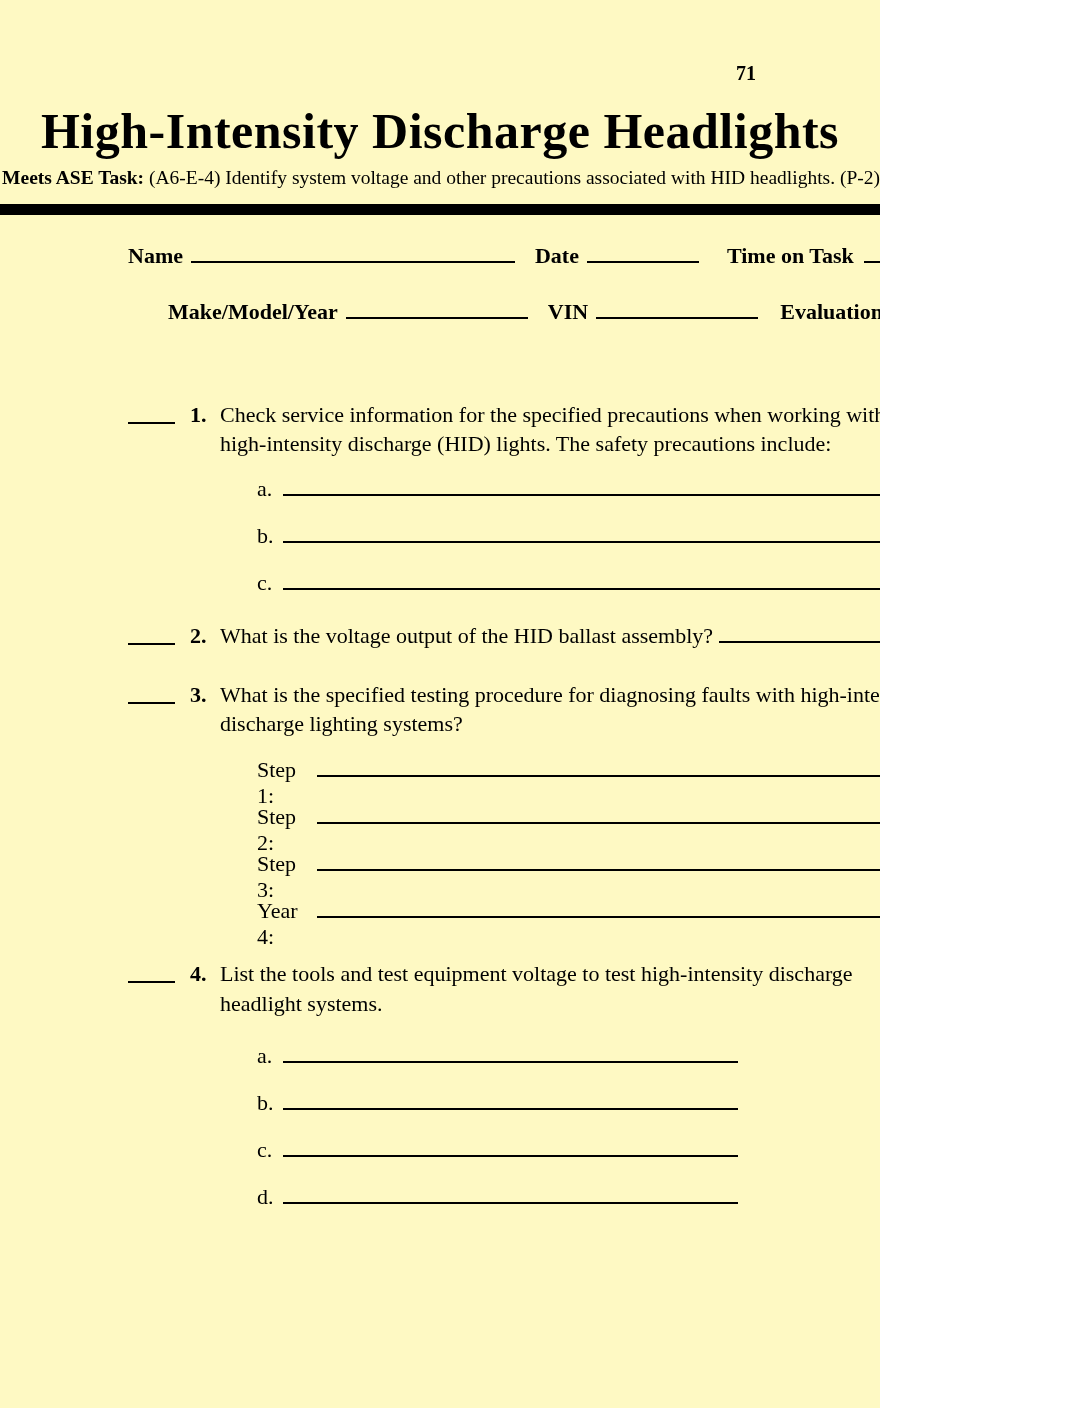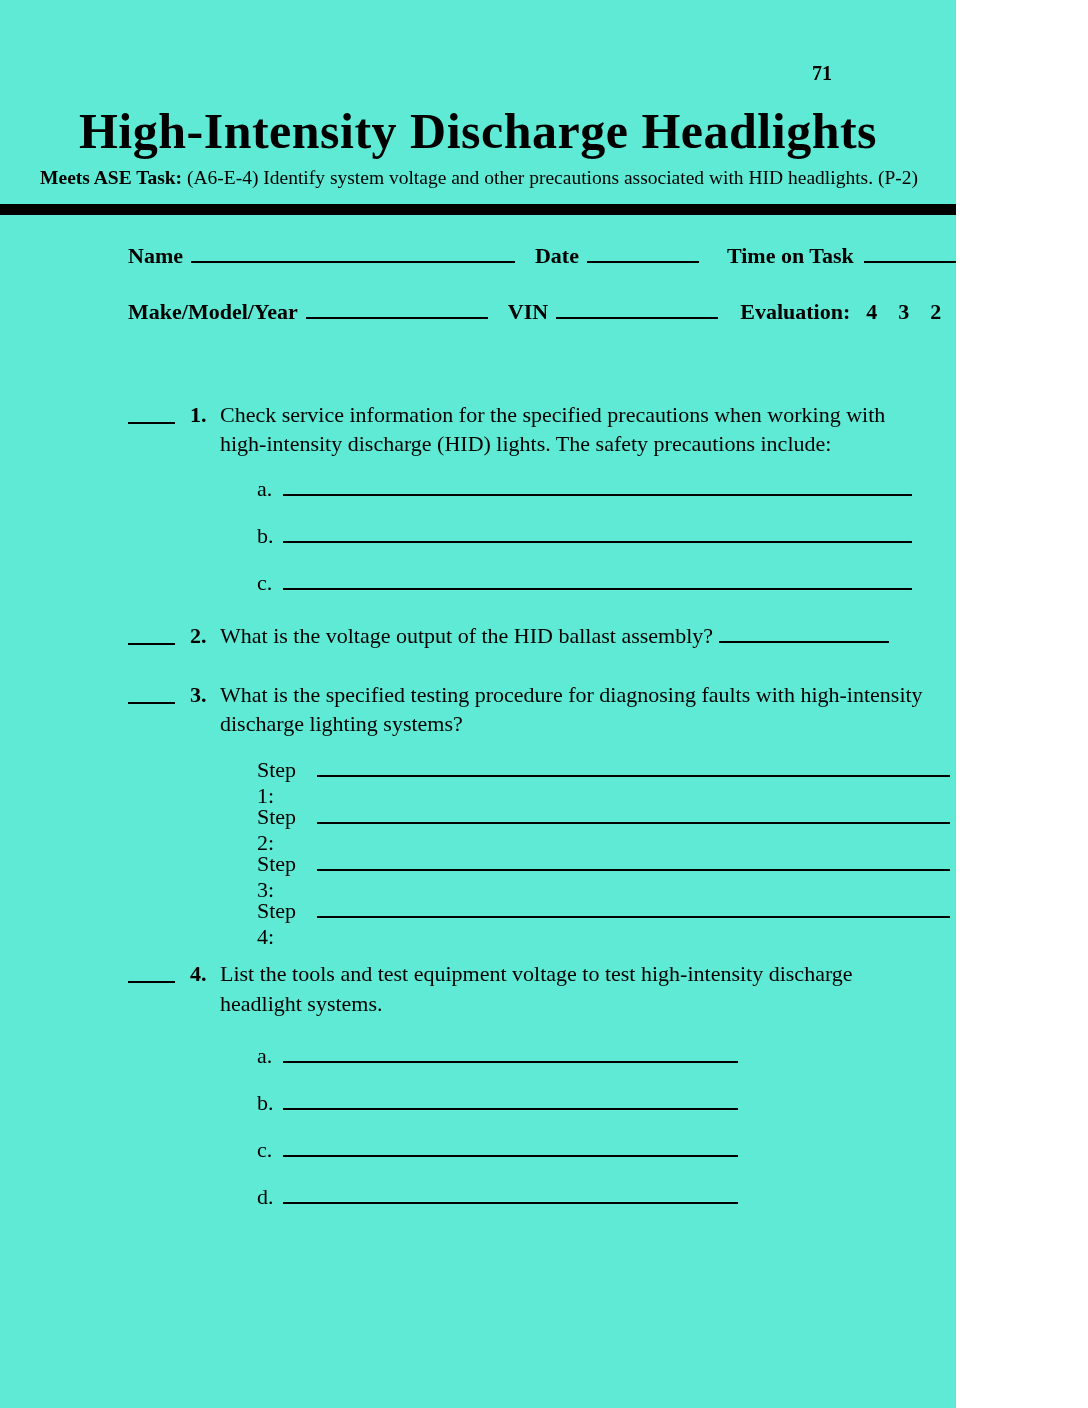--- a/index.html
+++ b/index.html
@@ -1,20 +1,20 @@
 <!DOCTYPE html>
 <html><head>
 <meta charset="utf-8">
 <style>
   html, body { margin: 0; padding: 0; background: #ffffff; }
   .page {
     position: relative;
-    width: 956px;
+    width: 880px;
     height: 1408px;
-    background: #5eead4;
+    background: #fef9c3;
     color: #000000;
     font-family: "Liberation Serif", "DejaVu Serif", serif;
     overflow: hidden;
   }
   .page-number {
     position: absolute;
     top: 62px;
     right: 124px;
     font-size: 20px;
     font-weight: bold;
@@ -45,21 +45,21 @@
   .content { padding-left: 128px; font-size: 22px; }
 
   
   .form-row {
     display: flex;
     align-items: baseline;
     font-weight: bold;
     white-space: nowrap;
   }
   .row1 { margin-top: 27px; }
-  .row2 { margin-top: 29px; }
+  .row2 { margin-top: 29px; margin-left: 40px; }
   .fline {
     display: inline-block;
     border-bottom: 2px solid #000;
     height: 19px;
     flex: none;
   }
   .name-line  { width: 324px; margin-left: 8px; }
   .date-label { margin-left: 20px; }
   .date-line  { width: 112px; margin-left: 8px; }
   .time-label { margin-left: 28px; }
@@ -207,21 +207,21 @@
       </div>
       <div class="sub-row">
         <span class="step-label">Step 2:</span>
         <span class="step-line"></span>
       </div>
       <div class="sub-row">
         <span class="step-label">Step 3:</span>
         <span class="step-line"></span>
       </div>
       <div class="sub-row">
-        <span class="step-label">Step 4:</span>
+        <span class="step-label">Year 4:</span>
         <span class="step-line"></span>
       </div>
     </div>
 
     <div class="question q4">
       <span class="q-grade"></span>
       <span class="q-num">4.</span>
       <span class="q-text">List the tools and test equipment voltage to test high-intensity discharge headlight systems.</span>
     </div>
     <div class="sub-blanks q4-blanks">

